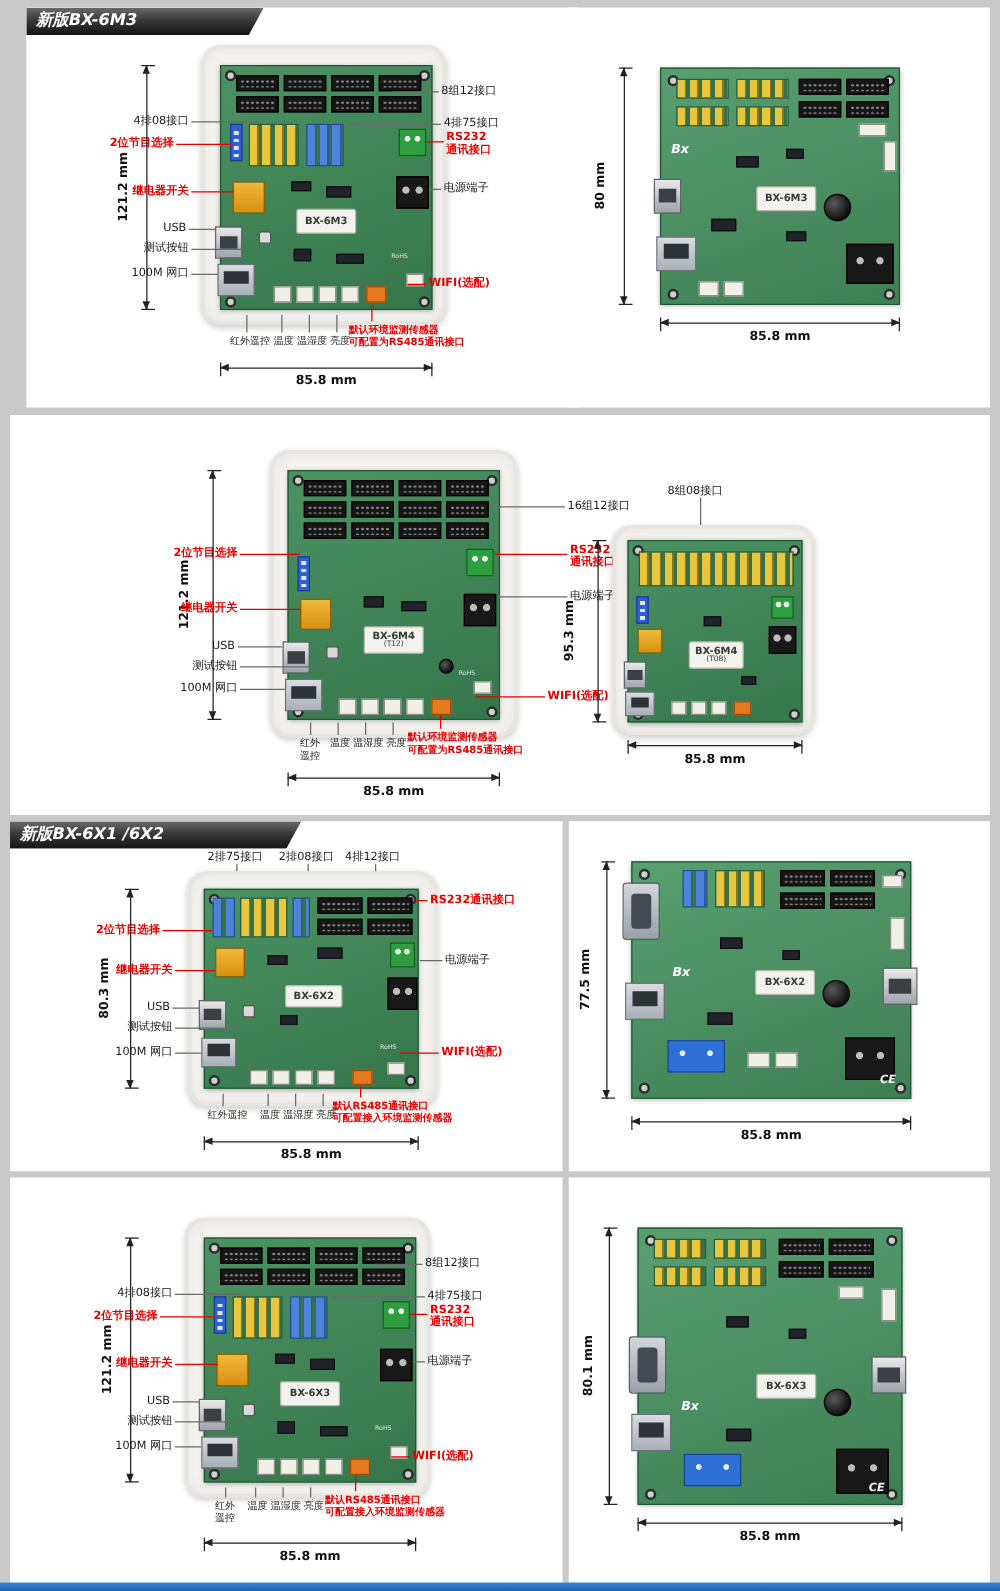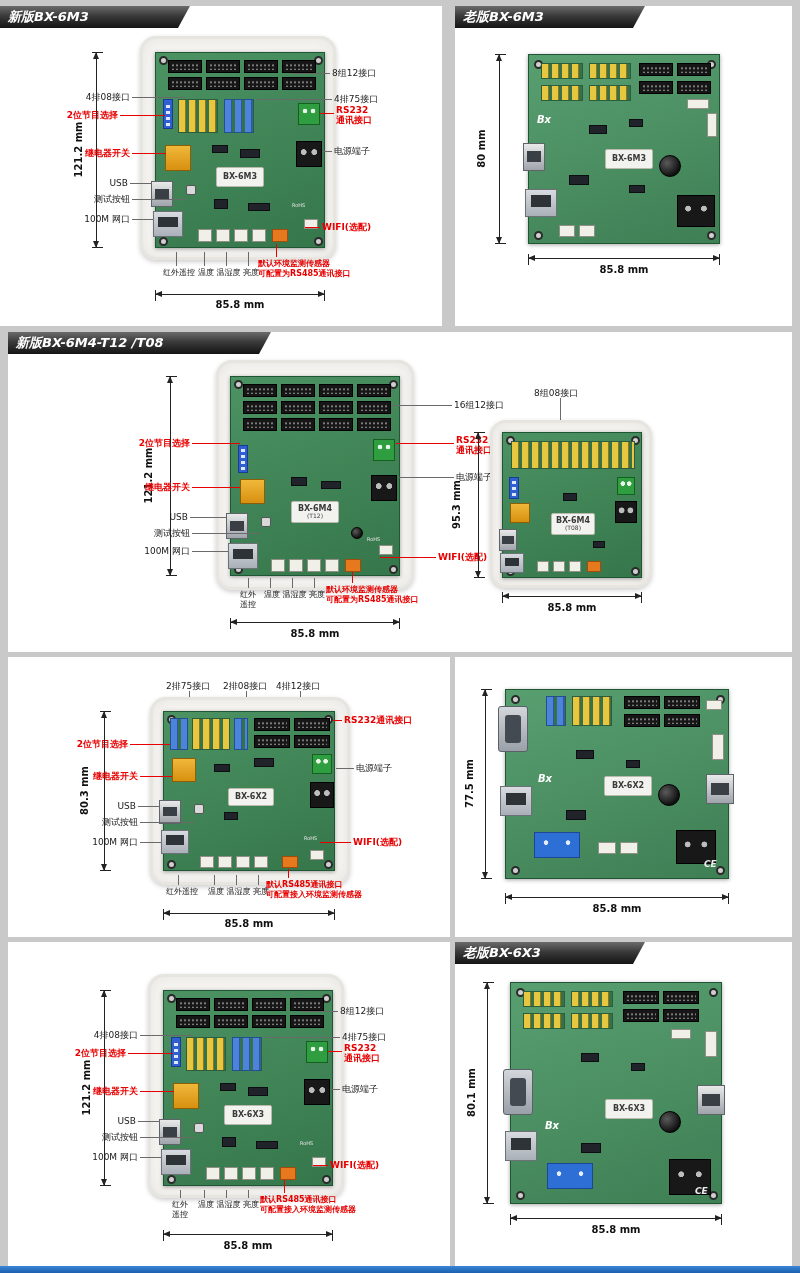--- a/index.html
+++ b/index.html
@@ -63,21 +63,21 @@
   .tk{position:absolute;background:#222;}
   .hdl .tk{top:-5px;width:1px;height:11px;}
   .vdl .tk{left:-5px;width:11px;height:1px;}
   .tk.l{left:0}.tk.r{right:0}.tk.t{top:0}.tk.b{bottom:0}
 </style>
 </head>
 <body>
 
 <div id="stage">
 
-<div class="panel" style="left:0;top:6px;width:442px;height:320px">
+<div class="panel" style="left:21px;top:6px;width:442px;height:320px">
   <div class="hdr" style="width:162px"><span>新版BX-6M3</span></div>
   <div class="tray" style="left:140px;top:30px;width:196px;height:224px"></div>
   <div class="pcb" style="left:155px;top:46px;width:170px;height:196px">
     <div class="screw" style="left:3px;top:3px"></div>
     <div class="screw" style="left:158px;top:3px"></div>
     <div class="screw" style="left:3px;top:184px"></div>
     <div class="screw" style="left:158px;top:184px"></div>
     <div class="idc" style="left:12px;top:7px;width:34px;height:13px"></div>
     <div class="idc" style="left:50px;top:7px;width:34px;height:13px"></div>
     <div class="idc" style="left:88px;top:7px;width:34px;height:13px"></div>
@@ -148,21 +148,20 @@
   <div class="lbl sm red" style="left:258px;top:263px">可配置为RS485通讯接口</div>
   <div class="ln red" style="left:276px;top:238px;width:1px;height:13px"></div>
   <div class="hdl" style="left:155px;top:288px;width:170px">
         <span class="tk l"></span>
         <span class="tk r"></span>
       </div>
   <div class="dlab" style="left:155px;top:293px;width:170px;text-align:center">85.8 mm</div>
 </div>
 
 <div class="panel" style="left:455px;top:6px;width:337px;height:320px">
-  <div class="hdr" style="width:162px"><span>老版BX-6M3</span></div>
   <div class="pcb old" style="left:73px;top:48px;width:192px;height:190px">
     <div class="screw" style="left:5px;top:5px"></div>
     <div class="screw" style="left:178px;top:5px"></div>
     <div class="screw" style="left:5px;top:176px"></div>
     <div class="screw" style="left:178px;top:176px"></div>
     <div class="ycon" style="left:12px;top:8px;width:42px;height:16px"></div>
     <div class="ycon" style="left:60px;top:8px;width:42px;height:16px"></div>
     <div class="ycon" style="left:12px;top:30px;width:42px;height:16px"></div>
     <div class="ycon" style="left:60px;top:30px;width:42px;height:16px"></div>
     <div class="idc" style="left:110px;top:8px;width:34px;height:13px"></div>
@@ -192,21 +191,20 @@
       </div>
   <div class="dlab rot" style="left:-9px;top:137px;width:70px;text-align:center">80 mm</div>
   <div class="hdl" style="left:73px;top:252px;width:192px">
         <span class="tk l"></span>
         <span class="tk r"></span>
       </div>
   <div class="dlab" style="left:73px;top:258px;width:192px;text-align:center">85.8 mm</div>
 </div>
 
 <div class="panel" style="left:8px;top:332px;width:784px;height:320px">
-  <div class="hdr" style="width:235px"><span>新版BX-6M4-T12 /T08</span></div>
 
   <div class="tray" style="left:208px;top:28px;width:198px;height:230px"></div>
   <div class="pcb" style="left:222px;top:44px;width:170px;height:200px">
     <div class="screw" style="left:3px;top:3px"></div>
     <div class="screw" style="left:158px;top:3px"></div>
     <div class="screw" style="left:3px;top:188px"></div>
     <div class="screw" style="left:158px;top:188px"></div>
     <div class="idc" style="left:12px;top:7px;width:34px;height:13px"></div>
     <div class="idc" style="left:50px;top:7px;width:34px;height:13px"></div>
     <div class="idc" style="left:88px;top:7px;width:34px;height:13px"></div>
@@ -313,20 +311,21 @@
       </div>
   <div class="dlab rot" style="left:413px;top:167px;width:70px;text-align:center">95.3 mm</div>
   <div class="hdl" style="left:494px;top:264px;width:140px">
         <span class="tk l"></span>
         <span class="tk r"></span>
       </div>
   <div class="dlab" style="left:494px;top:270px;width:140px;text-align:center">85.8 mm</div>
 </div>
 
 <div class="panel" style="left:8px;top:657px;width:442px;height:280px">
+  <div class="hdr" style="width:205px"><span>新版BX-6X1 /6X2</span></div>
   <div class="lbl" style="left:158px;top:24px">2排75接口</div>
   <div class="lbl" style="left:215px;top:24px">2排08接口</div>
   <div class="lbl" style="left:268px;top:24px">4排12接口</div>
   <div class="ln" style="left:181px;top:34px;width:1px;height:22px"></div>
   <div class="ln" style="left:238px;top:34px;width:1px;height:22px"></div>
   <div class="ln" style="left:292px;top:34px;width:1px;height:22px"></div>
   <div class="tray" style="left:142px;top:40px;width:200px;height:188px"></div>
   <div class="pcb" style="left:155px;top:54px;width:172px;height:160px">
     <div class="screw" style="left:3px;top:3px"></div>
     <div class="screw" style="left:160px;top:3px"></div>
@@ -517,21 +516,20 @@
   <div class="lbl sm red" style="left:252px;top:263px">可配置接入环境监测传感器</div>
   <div class="ln red" style="left:276px;top:238px;width:1px;height:13px"></div>
   <div class="hdl" style="left:155px;top:292px;width:170px">
         <span class="tk l"></span>
         <span class="tk r"></span>
       </div>
   <div class="dlab" style="left:155px;top:298px;width:170px;text-align:center">85.8 mm</div>
 </div>
 
 <div class="panel" style="left:455px;top:942px;width:337px;height:326px">
-  <div class="hdr" style="width:162px"><span>老版BX-6X3</span></div>
   <div class="pcb old" style="left:55px;top:40px;width:212px;height:222px">
     <div class="screw" style="left:5px;top:5px"></div>
     <div class="screw" style="left:198px;top:5px"></div>
     <div class="screw" style="left:5px;top:208px"></div>
     <div class="screw" style="left:198px;top:208px"></div>
     <div class="ycon" style="left:12px;top:8px;width:42px;height:16px"></div>
     <div class="ycon" style="left:60px;top:8px;width:42px;height:16px"></div>
     <div class="ycon" style="left:12px;top:30px;width:42px;height:16px"></div>
     <div class="ycon" style="left:60px;top:30px;width:42px;height:16px"></div>
     <div class="idc" style="left:112px;top:8px;width:36px;height:13px"></div>

